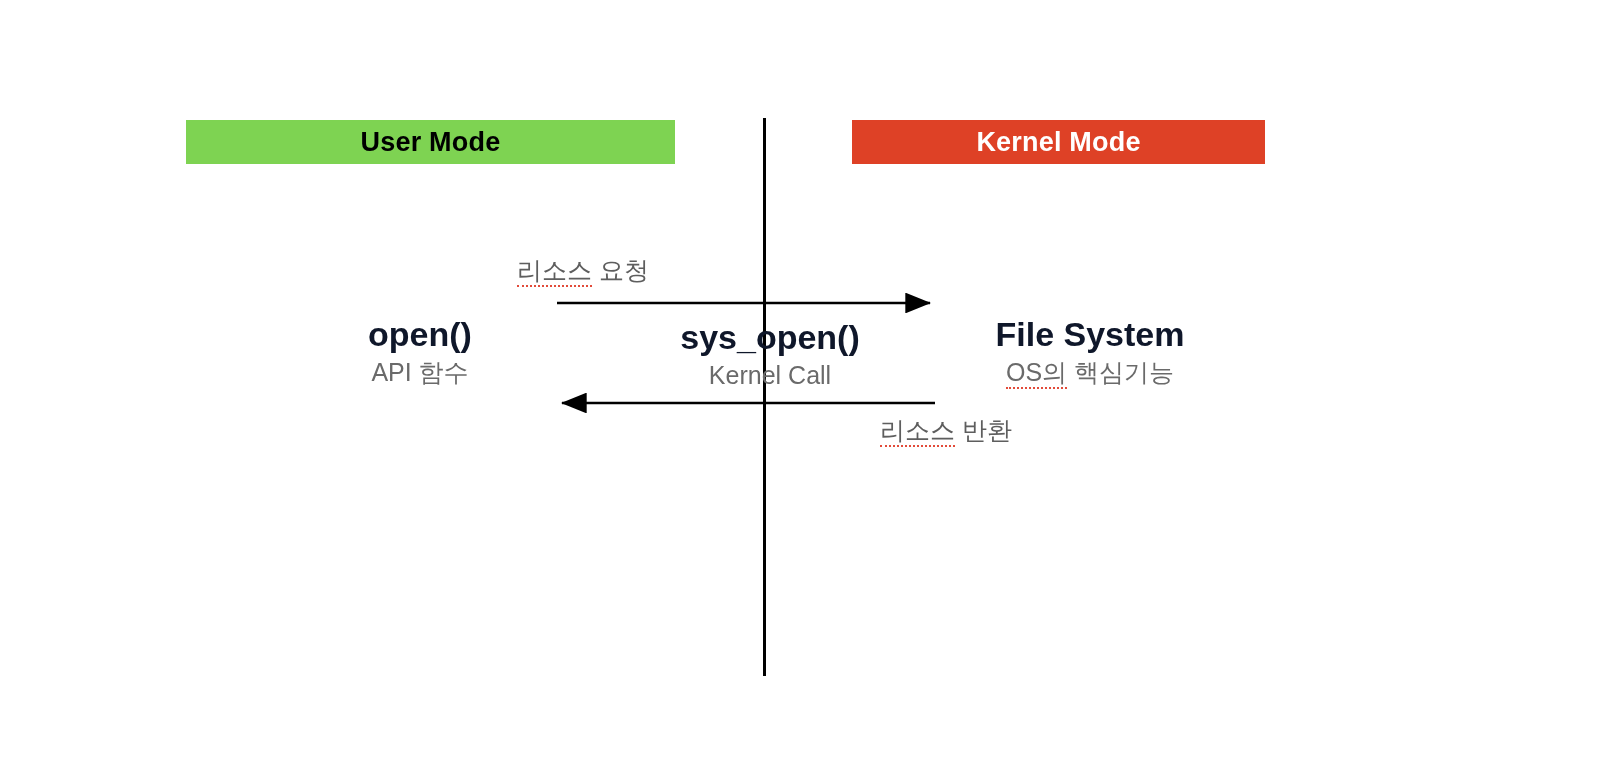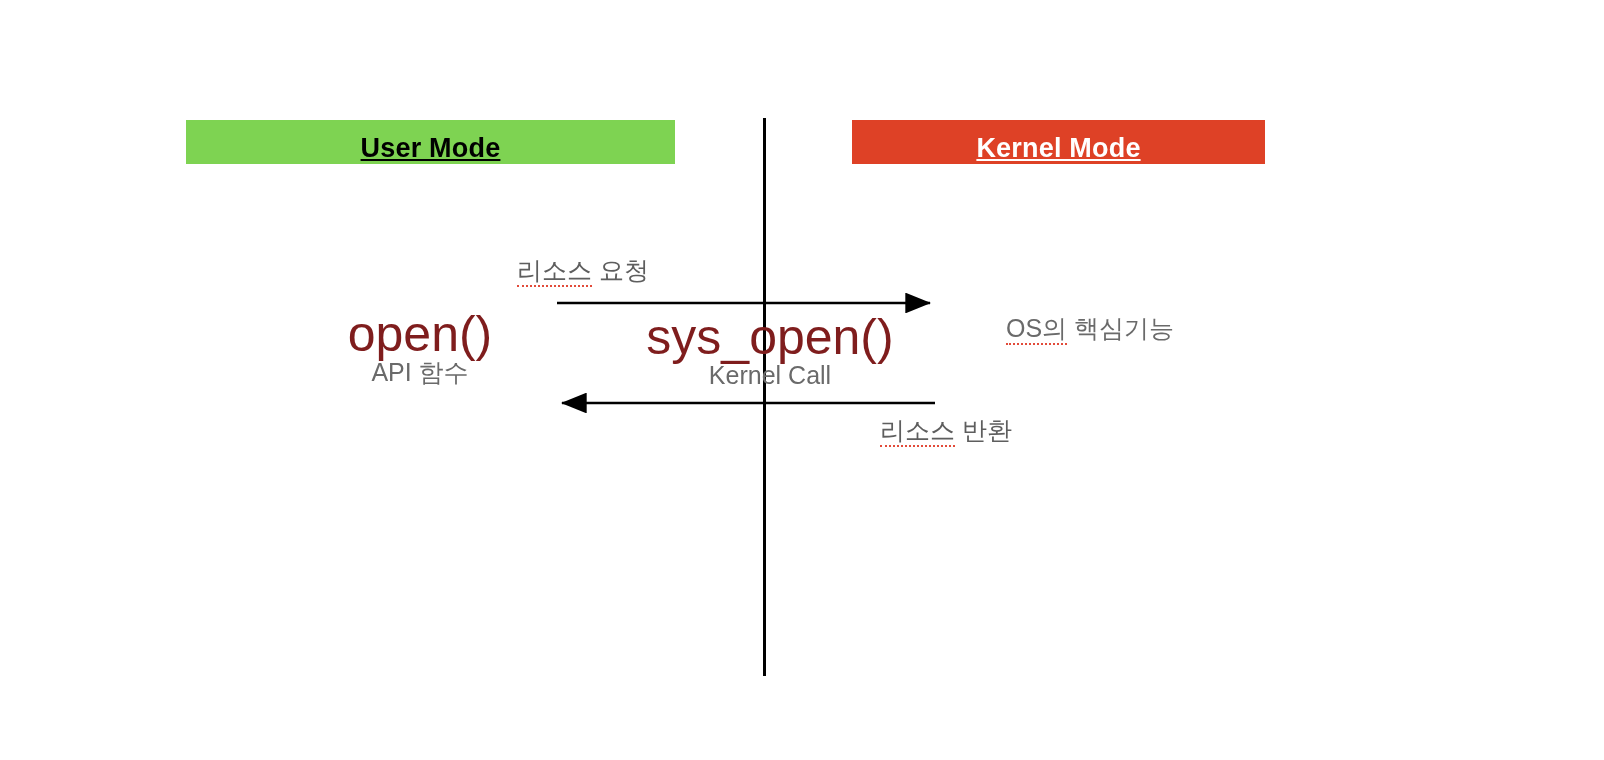--- a/index.html
+++ b/index.html
@@ -15,26 +15,25 @@
     width: 1604px;
     height: 760px;
     background: #ffffff;
     overflow: hidden;
   }
 
   
   .mode-banner {
     position: absolute;
     display: flex;
-    align-items: flex-end;
+    align-items: center;
     justify-content: center;
     font-size: 27px;
     font-weight: bold;
     letter-spacing: 0.2px;
-    text-decoration: underline;
   }
   #user-mode-banner {
     left: 186px;
     top: 120px;
     width: 489px;
     height: 44px;
     background: #7ed352;
     color: #000000;
   }
   #kernel-mode-banner {
@@ -67,23 +66,24 @@
   }
 
   
   .node {
     position: absolute;
     text-align: center;
     color: #595959;
     white-space: nowrap;
   }
   .node-title {
-    font-size: 50px;
+    font-size: 34px;
     line-height: 44px;
-    color: #7f1d1d;
+    color: #0f172a;
+    font-weight: bold;
   }
   .node-sub {
     font-size: 25px;
     line-height: 32px;
     color: #6a6a6a;
     text-align: center;
   }
 
   #node-open {
     left: 280px;
@@ -164,18 +164,19 @@
     <div class="node-title">open()</div>
     <div class="node-sub">API 함수</div>
   </div>
 
   <div class="node" id="node-syscall">
     <div class="node-title">sys_open()</div>
     <div class="node-sub">Kernel Call</div>
   </div>
 
   <div class="node" id="node-filesystem">
+    <div class="node-title">File System</div>
     <div class="node-sub">
       <span class="spellcheck">OS의</span><span> 핵심기능</span>
     </div>
   </div>
 
 </div>
 
 </body></html>

